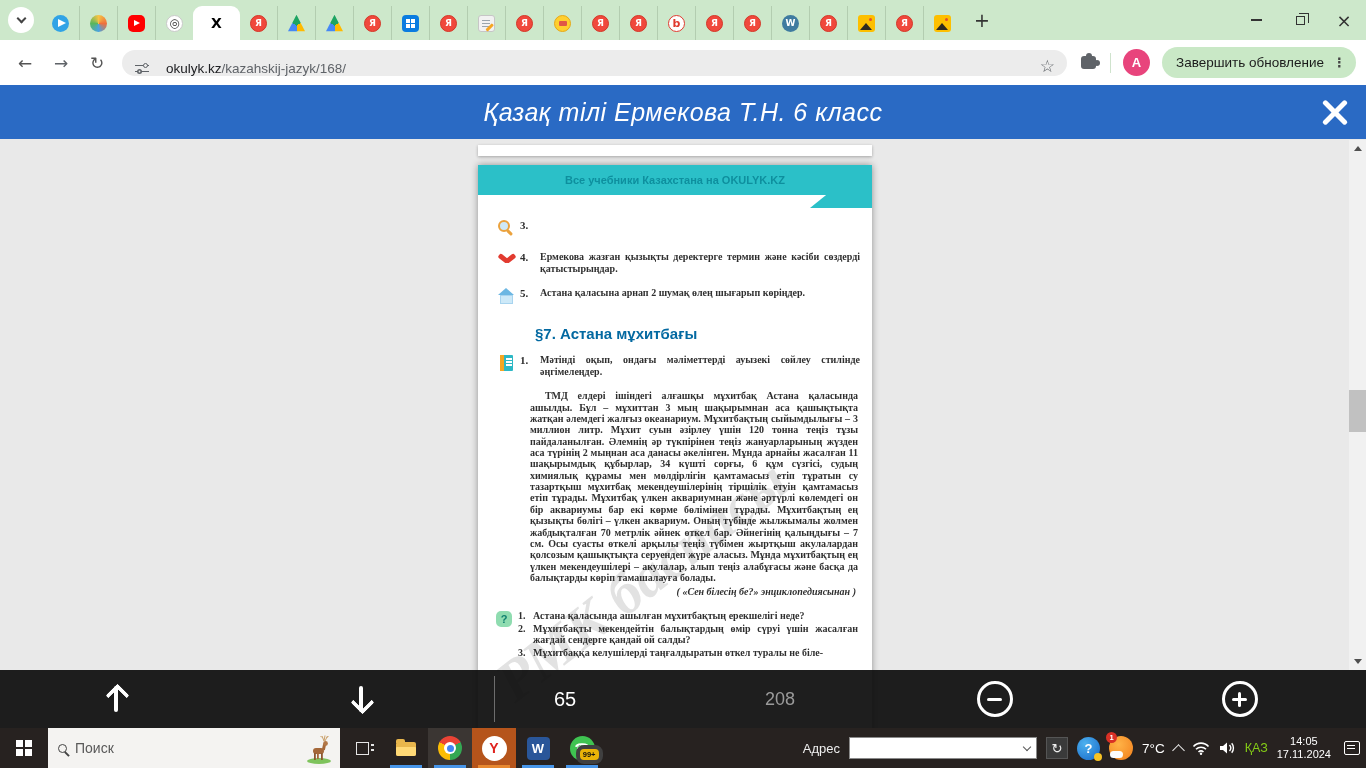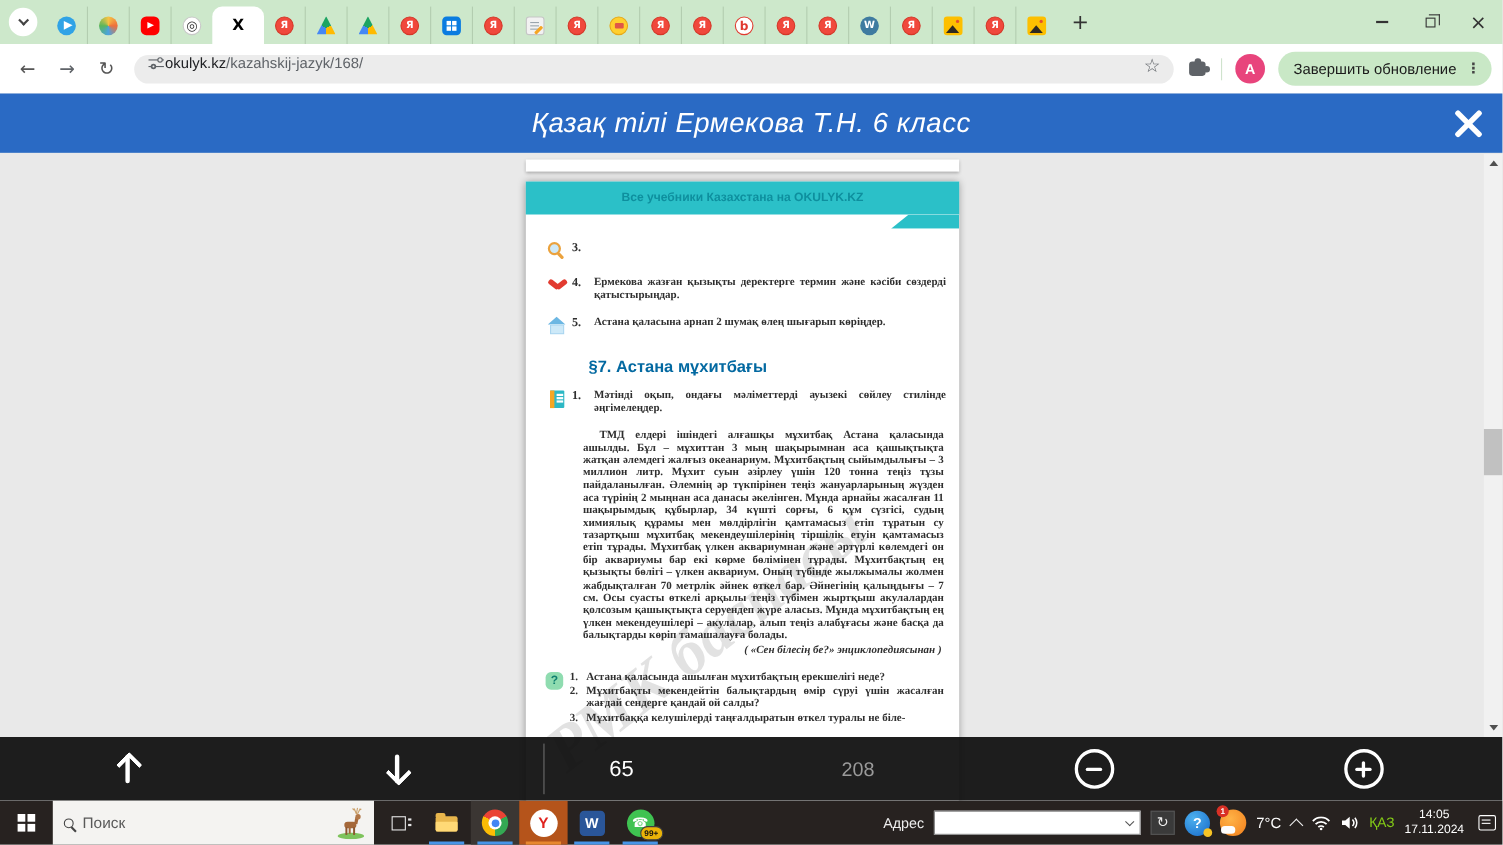--- a/index.html
+++ b/index.html
@@ -43,21 +43,21 @@
   .wctrl{width:44px;height:40px;display:flex;align-items:center;justify-content:center;position:relative;cursor:pointer}
   .w-min i{width:11px;height:1.6px;background:#333}
   .w-rest i{width:9px;height:9px;border:1.4px solid #333;position:relative;background:#cde8cb}
   .w-rest i::before{content:"";position:absolute;left:2px;top:-4px;width:9px;height:9px;border:1.4px solid #333;border-left:none;border-bottom:none}
   .w-close{font:400 18px "DejaVu Sans",sans-serif;color:#333}
 
   
   .toolbar{height:45px;background:#fff;display:flex;align-items:center;padding:0 10px;gap:6px}
   .navbtn{width:30px;height:30px;border:none;background:transparent;color:#555;font:400 17px "DejaVu Sans",sans-serif;cursor:pointer}
   .navbtn.fwd{color:#5f6368}
-  .urlpill{flex:1;height:26px;background:#ececec;border-radius:16px;display:flex;align-items:flex-start;padding:0 12px;gap:0;margin:0 4px}
+  .urlpill{flex:1;height:26px;background:#ececec;border-radius:16px;display:flex;align-items:flex-end;padding:0 12px;gap:16px;margin:0 4px}
   .tune{width:16px;height:15px;position:relative;flex:none}
   .tune::before{content:"";position:absolute;left:1px;right:1px;top:4px;height:1.7px;background:#5f6368;box-shadow:0 6px #5f6368}
   .tune::after{content:"";position:absolute;left:9px;top:2.5px;width:3px;height:3px;border:1.6px solid #5f6368;border-radius:50%;background:#ececec;box-shadow:-6px 6px 0 -1.6px #ececec,-6px 6px 0 0 #5f6368}
   .urltext{font-size:13.5px;color:#202124;white-space:nowrap;overflow:hidden;flex:1}
   .urltext .path{color:#5f6368}
   .star{font:400 17px "DejaVu Sans",sans-serif;color:#5f6368;background:none;border:none;cursor:pointer}
   .puz{width:15px;height:13px;background:#5f6368;border-radius:3px;position:relative;margin:0 8px 0 4px}
   .puz::before{content:"";position:absolute;top:-3.5px;left:4.5px;width:6px;height:6px;border-radius:50%;background:#5f6368}
   .puz::after{content:"";position:absolute;right:-3.5px;top:3.5px;width:6px;height:6px;border-radius:50%;background:#5f6368}
   .tbdivider{width:1px;height:20px;background:#cfe3cd}
@@ -149,21 +149,21 @@
   .tv::before{content:"";position:absolute;right:-6px;top:1px;width:2.6px;height:2.6px;background:#e6e6e6;box-shadow:0 5px #e6e6e6}
   .folder{width:20px;height:14px;background:#e8b64c;border-radius:2px;position:relative;margin-top:2px}
   .folder::before{content:"";position:absolute;left:0;top:-3px;width:9px;height:4px;background:#e8b64c;border-radius:2px 2px 0 0}
   .folder::after{content:"";position:absolute;left:0;right:0;bottom:0;height:9px;background:#ffd976;border-radius:1px 1px 2px 2px}
   .chrome{width:24px;height:24px;border-radius:50%;background:conic-gradient(from -60deg,#ea4335 0 120deg,#34a853 0 240deg,#fbbc05 0);position:relative}
   .chrome::before{content:"";position:absolute;left:6px;top:6px;width:12px;height:12px;border-radius:50%;background:#fff}
   .chrome::after{content:"";position:absolute;left:8.5px;top:8.5px;width:7px;height:7px;border-radius:50%;background:#4285f4}
   .yab{width:25px;height:25px;border-radius:50%;background:#fff;color:#e0231f;font:700 14px "Liberation Sans",sans-serif;display:flex;align-items:center;justify-content:center}
   .word{width:23px;height:23px;border-radius:4px;background:#2a5699;color:#fff;font:700 13px "Liberation Sans",sans-serif;display:flex;align-items:center;justify-content:center}
   .wa{width:25px;height:25px;border-radius:50%;background:#3fc351;color:#fff;font:400 12px "DejaVu Sans",sans-serif;display:flex;align-items:center;justify-content:center;position:relative}
-  .wabadge{position:absolute;right:-8px;bottom:-3px;background:#eab308;border:1px solid #404040;border-radius:8px;color:#111;font:700 7.5px "Liberation Sans",sans-serif;padding:1px 3px}
+  .wabadge{position:absolute;right:-8px;bottom:-3px;background:#eab308;border:4px solid #404040;border-radius:8px;color:#111;font:700 7.5px "Liberation Sans",sans-serif;padding:1px 3px}
   .tb-right{margin-left:auto;display:flex;align-items:center;gap:9px;padding-right:6px}
   .addr-label{font:400 13px "Liberation Sans",sans-serif;color:#eee}
   .addr-box{width:188px;height:22px;background:#fff;border:1px solid #8a8a8a;display:flex;align-items:center;justify-content:flex-end;padding:0 6px}
   .addr-box i{width:6px;height:6px;border-right:1.6px solid #555;border-bottom:1.6px solid #555;transform:rotate(45deg);margin-top:-3px}
   .addr-go{width:22px;height:22px;background:#3a3a3a;color:#eee;border:1px solid #555;font:400 13px "DejaVu Sans",sans-serif;display:flex;align-items:center;justify-content:center;cursor:pointer}
   .help{width:23px;height:23px;border-radius:50%;background:radial-gradient(circle at 35% 30%,#4db1ef,#1668c8);color:#fff;font:700 13px "Liberation Sans",sans-serif;display:flex;align-items:center;justify-content:center;position:relative;cursor:pointer}
   .help::after{content:"";position:absolute;right:-2px;bottom:-1px;width:8px;height:8px;border-radius:50%;background:#f7c325}
   .weather{width:24px;height:24px;border-radius:50%;background:radial-gradient(circle at 40% 35%,#ffb347,#f27e1b);position:relative}
   .weather::after{content:"";position:absolute;left:1px;bottom:2px;width:13px;height:7px;border-radius:6px;background:#fdfdfd}
   .wbadge{position:absolute;left:-3px;top:-4px;width:11px;height:11px;border-radius:50%;background:#d93025;color:#fff;font:700 7.5px/11px "Liberation Sans",sans-serif;text-align:center}

